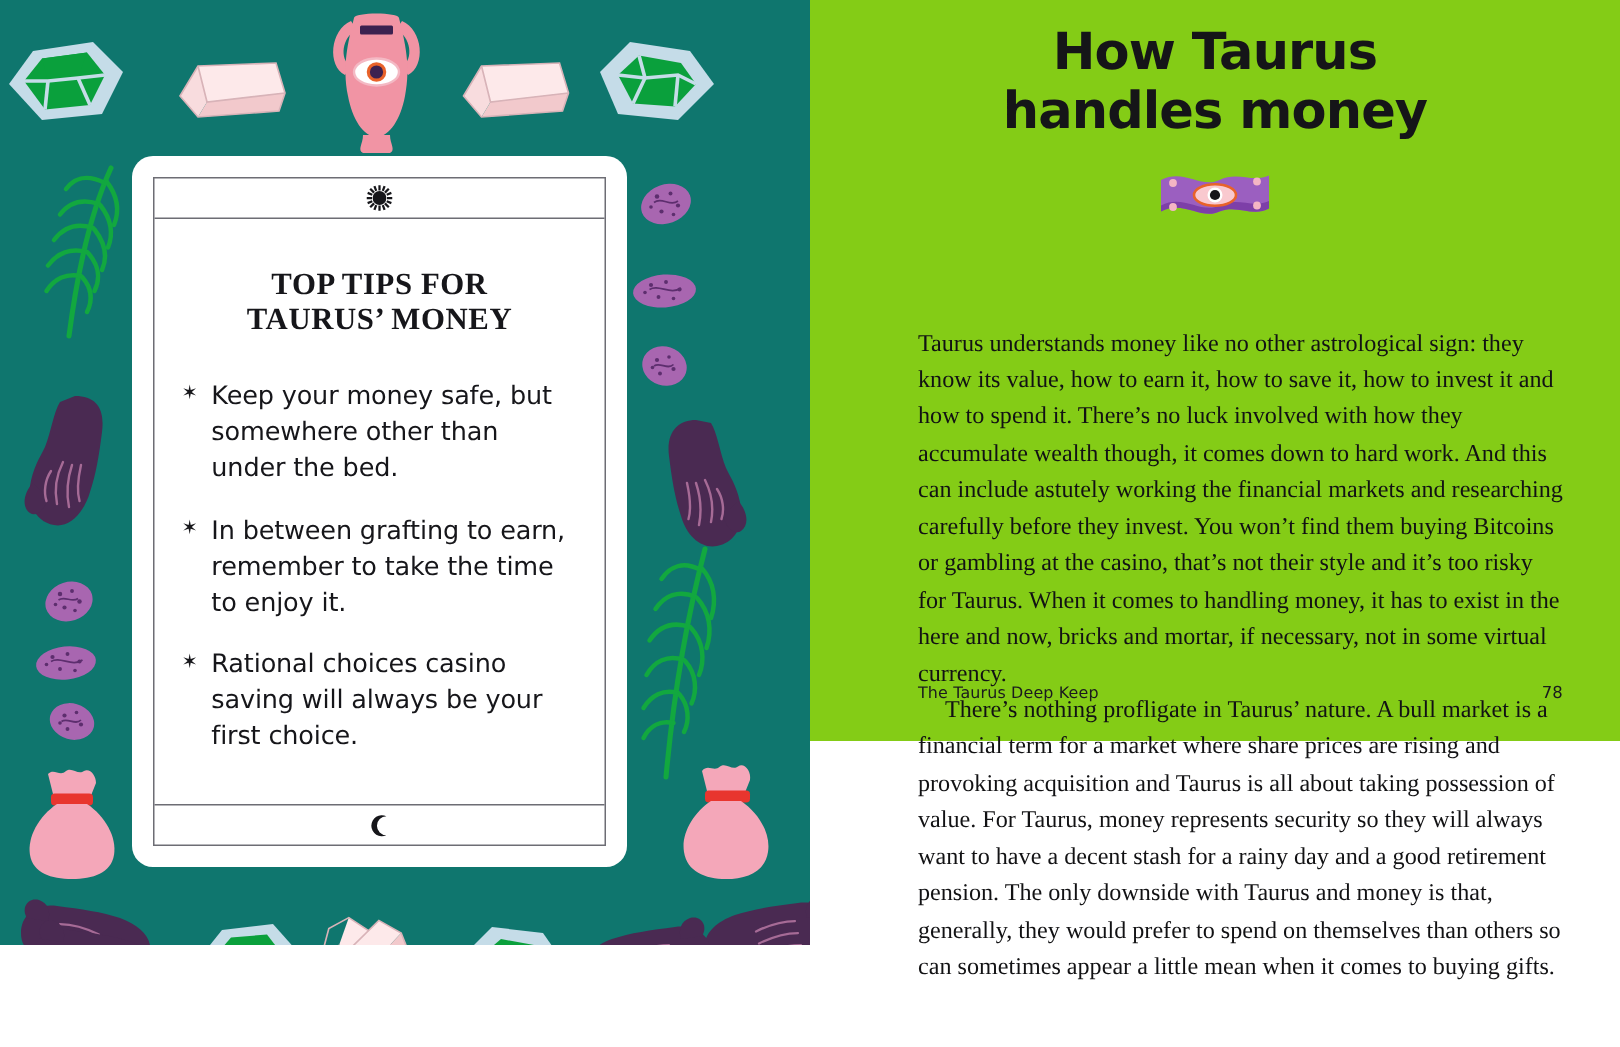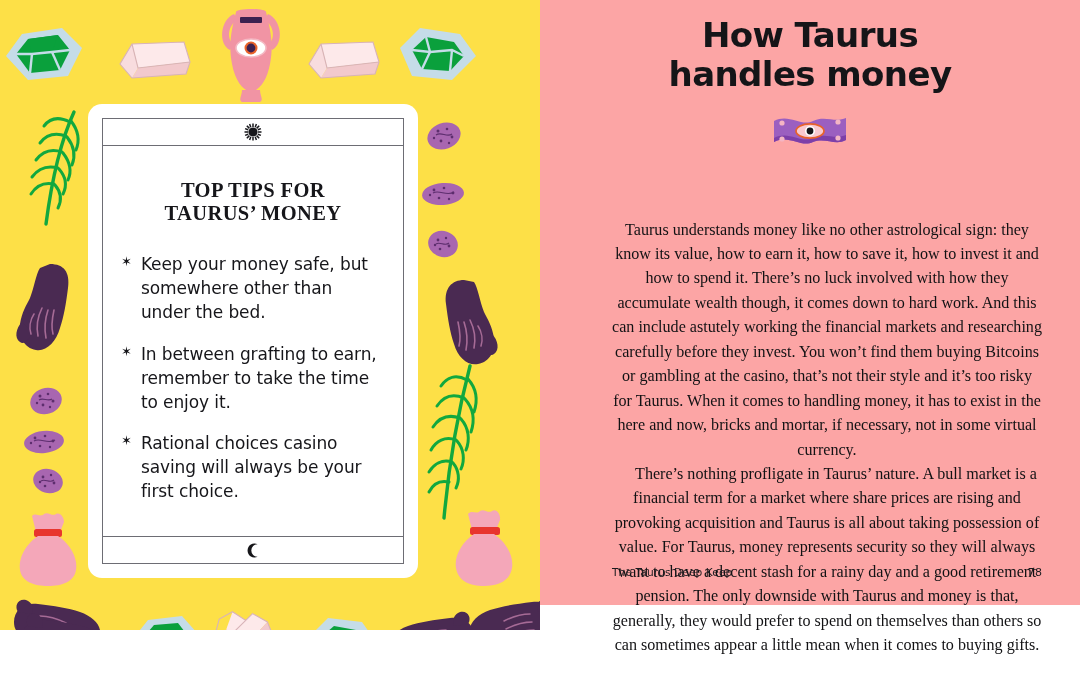--- a/index.html
+++ b/index.html
@@ -7,21 +7,21 @@
     width:1080px;height:698px;overflow:hidden;
     background:#ffffff;
     font-family:"Liberation Sans", sans-serif;
   }
   .spread{position:relative;width:1080px;height:698px;display:flex;}
 
   
   .left-page{
     position:relative;
     width:540px;height:630px;
-    background:#fde047;
+    background:#0f766e;
     overflow:hidden;
     flex:0 0 540px;
   }
   .deco{position:absolute;}
 
   
   .tips-card{
     position:absolute;left:88px;top:104px;width:330px;height:474px;
     background:#ffffff;border-radius:14px;
     box-sizing:border-box;padding:10px;
@@ -63,42 +63,42 @@
   .tip-text{
     font-family:"DejaVu Sans", sans-serif;
     font-size:17px;line-height:1.42;color:#16161a;
     letter-spacing:-0.1px;
   }
   .sun-icon svg{display:block;}
   .moon-icon svg{display:block;}
 
   
   .right-page{
-    position:relative;width:540px;height:605px;background:#fca5a5;flex:0 0 540px;
+    position:relative;width:540px;height:494px;background:#84cc16;flex:0 0 540px;
   }
   .page-title{
     font-family:"DejaVu Sans", sans-serif;
     font-weight:bold;
     font-size:34px;line-height:1.14;
     color:#151518;text-align:center;
     letter-spacing:-0.6px;
     margin:16px 52px 0 52px;
   }
   .title-line{display:block;}
   .note-wrap{
     display:flex;justify-content:center;align-items:center;
     margin-top:18px;height:42px;
   }
   .body-col{
     margin:64px 38px 0 72px;
   }
   .body-par{
     font-family:"Liberation Serif", serif;
     font-size:16.1px;line-height:1.52;color:#121214;
-    margin:0;text-align:center;
+    margin:0;text-align:left;
   }
   .body-par + .body-par{text-indent:18px;}
   .footer{
     position:absolute;left:72px;right:38px;bottom:26px;
     display:flex;justify-content:space-between;align-items:baseline;
   }
   .footer-label,.footer-page{
     font-family:"DejaVu Sans", sans-serif;
     font-size:10.6px;color:#1a1a1e;letter-spacing:0.1px;
   }

